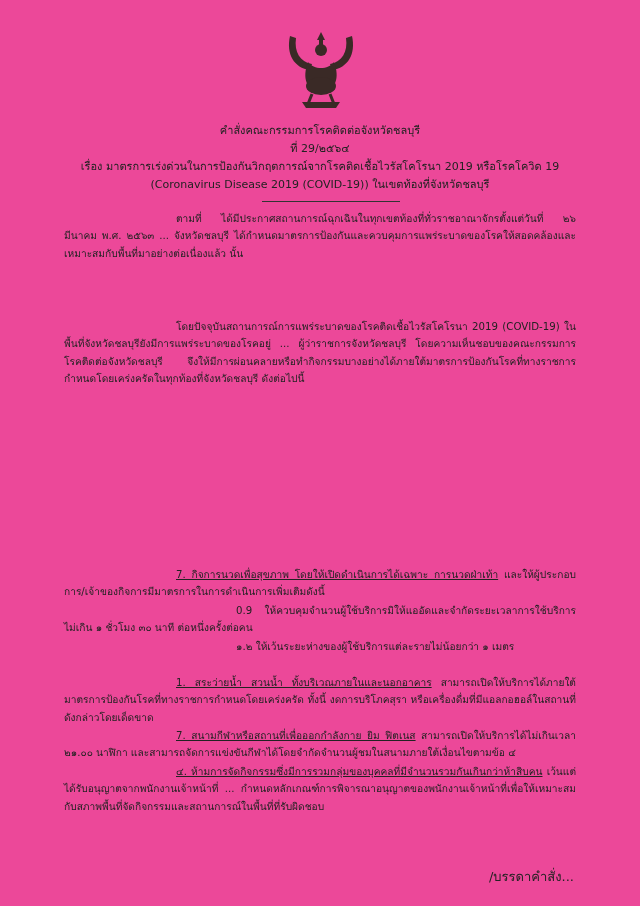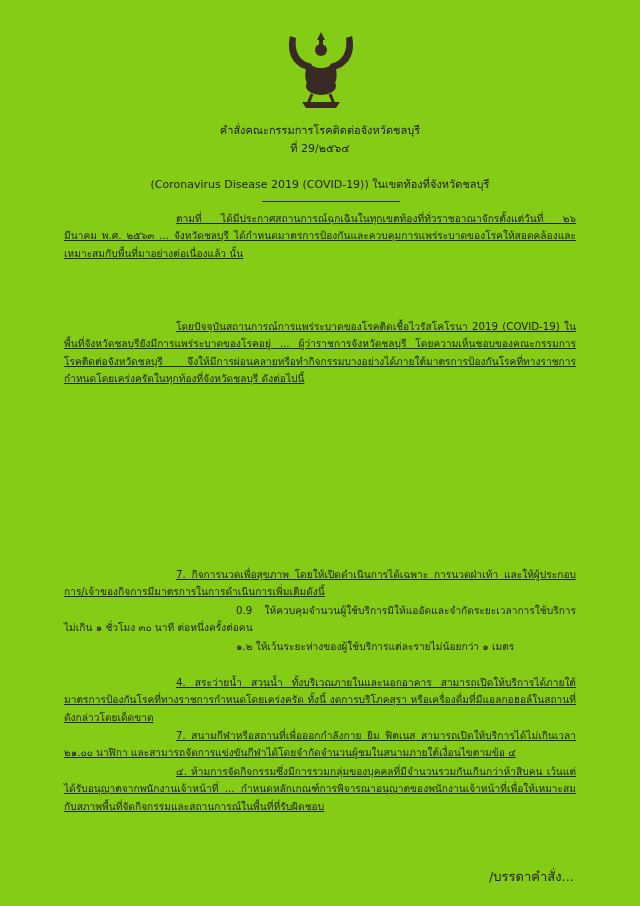--- a/index.html
+++ b/index.html
@@ -1,22 +1,22 @@
 <!DOCTYPE html>
 <html><head>
 <meta charset="utf-8">
 <style>
   html,body{margin:0;padding:0;background:#ffffff;}
   body{width:640px;height:906px;overflow:hidden;font-family:"DejaVu Sans","Liberation Sans",sans-serif;color:#222;}
-  .page{position:relative;width:640px;height:906px;background:#84cc16;}
+  .page{position:relative;width:640px;height:906px;background:#ec4899;}
   .garuda{position:absolute;left:282px;top:26px;width:78px;height:88px;}
   .center{position:absolute;left:0;width:640px;text-align:center;font-size:11px;line-height:17px;}
   .rule{position:absolute;left:262px;top:201px;width:138px;height:1px;background:#333;}
   .para{position:absolute;left:64px;width:512px;font-size:10.2px;line-height:17.4px;text-align:justify;}
-  .indent{text-indent:112px;text-decoration:underline;}
+  .indent{text-indent:112px;}
   .u{text-decoration:underline;}
   .footer{position:absolute;right:66px;top:866px;font-size:13px;}
 </style>
 </head>
 <body>
 
 <div class="page">
 
   <svg class="garuda" viewBox="0 0 78 88">
     <g fill="#3a2a26">
@@ -26,34 +26,35 @@
       <path d="M70 10 C74 28 66 42 50 44 L48 38 C60 36 66 26 64 12 z"></path>
       <path d="M26 36 C20 52 24 64 39 68 C54 64 58 52 52 36 C46 44 32 44 26 36 z"></path>
       <ellipse cx="39" cy="60" rx="15" ry="9"></ellipse>
       <path d="M20 76 L58 76 L54 82 L24 82 z"></path>
       <path d="M30 68 L26 78 M48 68 L52 78" stroke="#3a2a26" stroke-width="3"></path>
     </g>
   </svg>
 
   <div class="center" style="top:122px">คำสั่งคณะกรรมการโรคติดต่อจังหวัดชลบุรี</div>
   <div class="center" style="top:140px">ที่  29/๒๕๖๔</div>
+  <div class="center" style="top:158px">เรื่อง  มาตรการเร่งด่วนในการป้องกันวิกฤตการณ์จากโรคติดเชื้อไวรัสโคโรนา 2019 หรือโรคโควิด 19</div>
   <div class="center" style="top:176px">(Coronavirus Disease 2019 (COVID-19)) ในเขตท้องที่จังหวัดชลบุรี</div>
   <div class="rule"></div>
 
   <div class="para indent" style="top:210px">ตามที่ ได้มีประกาศสถานการณ์ฉุกเฉินในทุกเขตท้องที่ทั่วราชอาณาจักรตั้งแต่วันที่ ๒๖ มีนาคม พ.ศ. ๒๕๖๓ ... จังหวัดชลบุรี ได้กำหนดมาตรการป้องกันและควบคุมการแพร่ระบาดของโรคให้สอดคล้องและเหมาะสมกับพื้นที่มาอย่างต่อเนื่องแล้ว นั้น</div>
   <div class="para indent" style="top:318px">โดยปัจจุบันสถานการณ์การแพร่ระบาดของโรคติดเชื้อไวรัสโคโรนา 2019 (COVID-19) ในพื้นที่จังหวัดชลบุรียังมีการแพร่ระบาดของโรคอยู่ ... ผู้ว่าราชการจังหวัดชลบุรี โดยความเห็นชอบของคณะกรรมการโรคติดต่อจังหวัดชลบุรี จึงให้มีการผ่อนคลายหรือทำกิจกรรมบางอย่างได้ภายใต้มาตรการป้องกันโรคที่ทางราชการกำหนดโดยเคร่งครัดในทุกท้องที่จังหวัดชลบุรี ดังต่อไปนี้</div>
 
   <div class="para indent" style="top:566px">
     <span class="u">7. กิจการนวดเพื่อสุขภาพ โดยให้เปิดดำเนินการได้เฉพาะ การนวดฝ่าเท้า</span><span> และให้ผู้ประกอบการ/เจ้าของกิจการมีมาตรการในการดำเนินการเพิ่มเติมดังนี้</span>
   </div>
   <div class="para" style="top:602px;text-indent:172px">0.9 ให้ควบคุมจำนวนผู้ใช้บริการมิให้แออัดและจำกัดระยะเวลาการใช้บริการไม่เกิน ๑ ชั่วโมง ๓๐ นาที ต่อหนึ่งครั้งต่อคน</div>
   <div class="para" style="top:638px;padding-left:172px;width:340px">๑.๒ ให้เว้นระยะห่างของผู้ใช้บริการแต่ละรายไม่น้อยกว่า ๑ เมตร</div>
 
   <div class="para indent" style="top:674px">
-    <span class="u">4. สระว่ายน้ำ สวนน้ำ ทั้งบริเวณภายในและนอกอาคาร</span><span> สามารถเปิดให้บริการได้ภายใต้มาตรการป้องกันโรคที่ทางราชการกำหนดโดยเคร่งครัด ทั้งนี้ งดการบริโภคสุรา หรือเครื่องดื่มที่มีแอลกอฮอล์ในสถานที่ดังกล่าวโดยเด็ดขาด</span>
+    <span class="u">1. สระว่ายน้ำ สวนน้ำ ทั้งบริเวณภายในและนอกอาคาร</span><span> สามารถเปิดให้บริการได้ภายใต้มาตรการป้องกันโรคที่ทางราชการกำหนดโดยเคร่งครัด ทั้งนี้ งดการบริโภคสุรา หรือเครื่องดื่มที่มีแอลกอฮอล์ในสถานที่ดังกล่าวโดยเด็ดขาด</span>
   </div>
 
   <div class="para indent" style="top:727px">
     <span class="u">7. สนามกีฬาหรือสถานที่เพื่อออกกำลังกาย ยิม ฟิตเนส</span><span> สามารถเปิดให้บริการได้ไม่เกินเวลา ๒๑.๐๐ นาฬิกา และสามารถจัดการแข่งขันกีฬาได้โดยจำกัดจำนวนผู้ชมในสนามภายใต้เงื่อนไขตามข้อ ๔</span>
   </div>
 
   <div class="para indent" style="top:763px">
     <span class="u">๔. ห้ามการจัดกิจกรรมซึ่งมีการรวมกลุ่มของบุคคลที่มีจำนวนรวมกันเกินกว่าห้าสิบคน</span><span> เว้นแต่ได้รับอนุญาตจากพนักงานเจ้าหน้าที่ ... กำหนดหลักเกณฑ์การพิจารณาอนุญาตของพนักงานเจ้าหน้าที่เพื่อให้เหมาะสมกับสภาพพื้นที่จัดกิจกรรมและสถานการณ์ในพื้นที่ที่รับผิดชอบ</span>
   </div>
 

